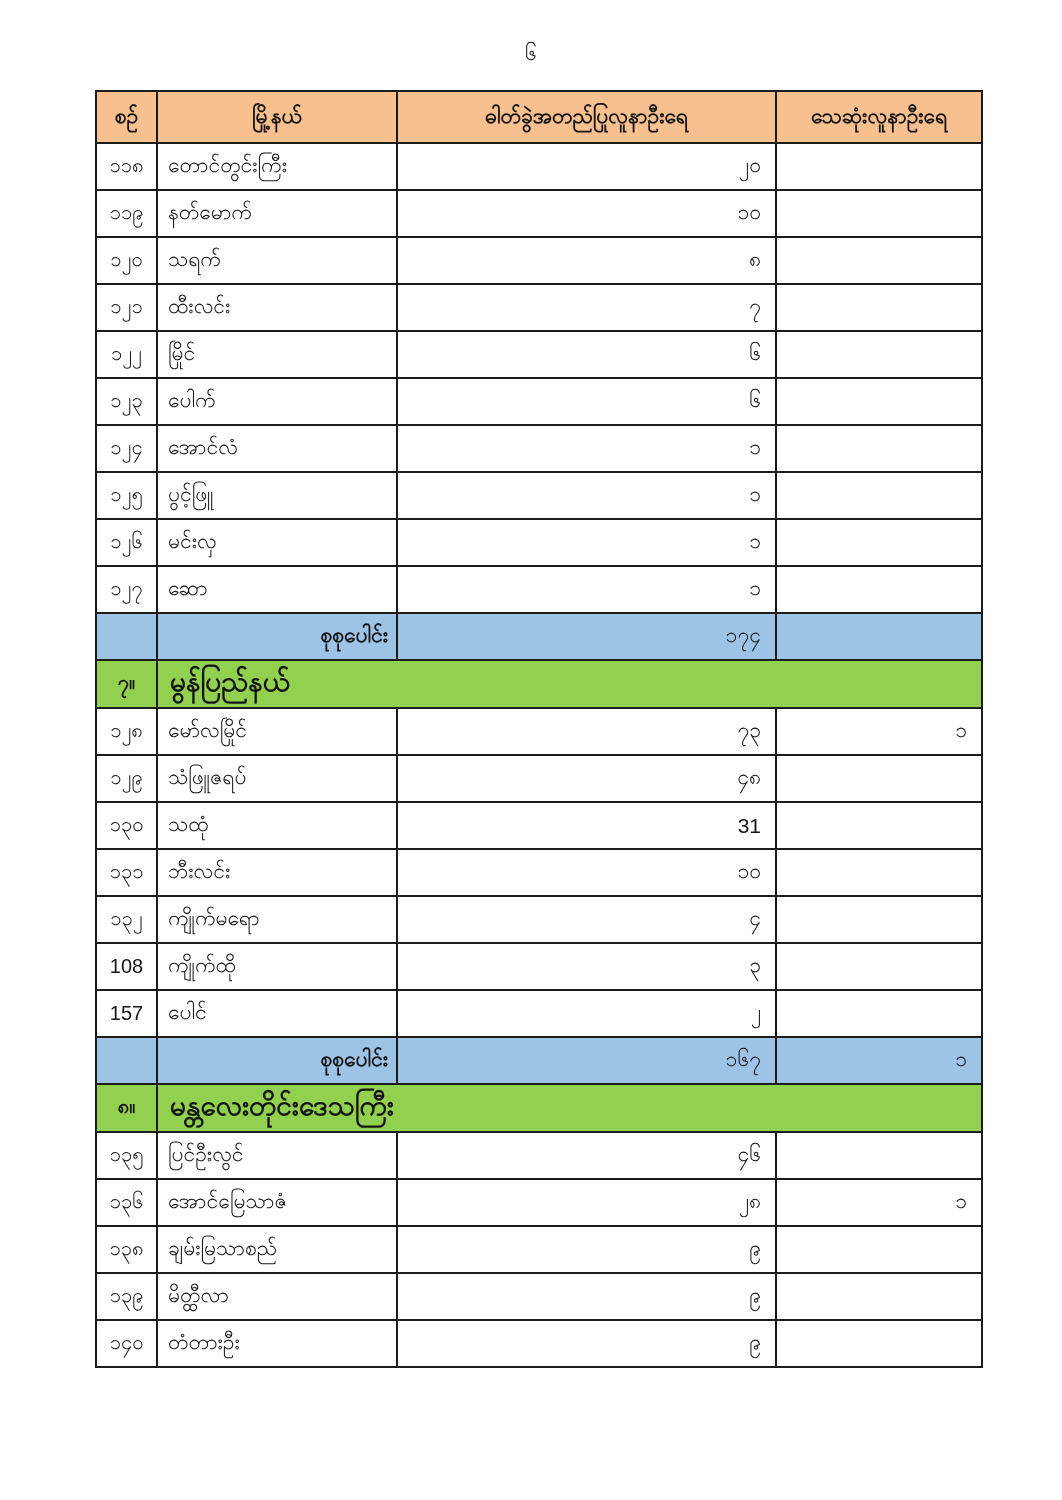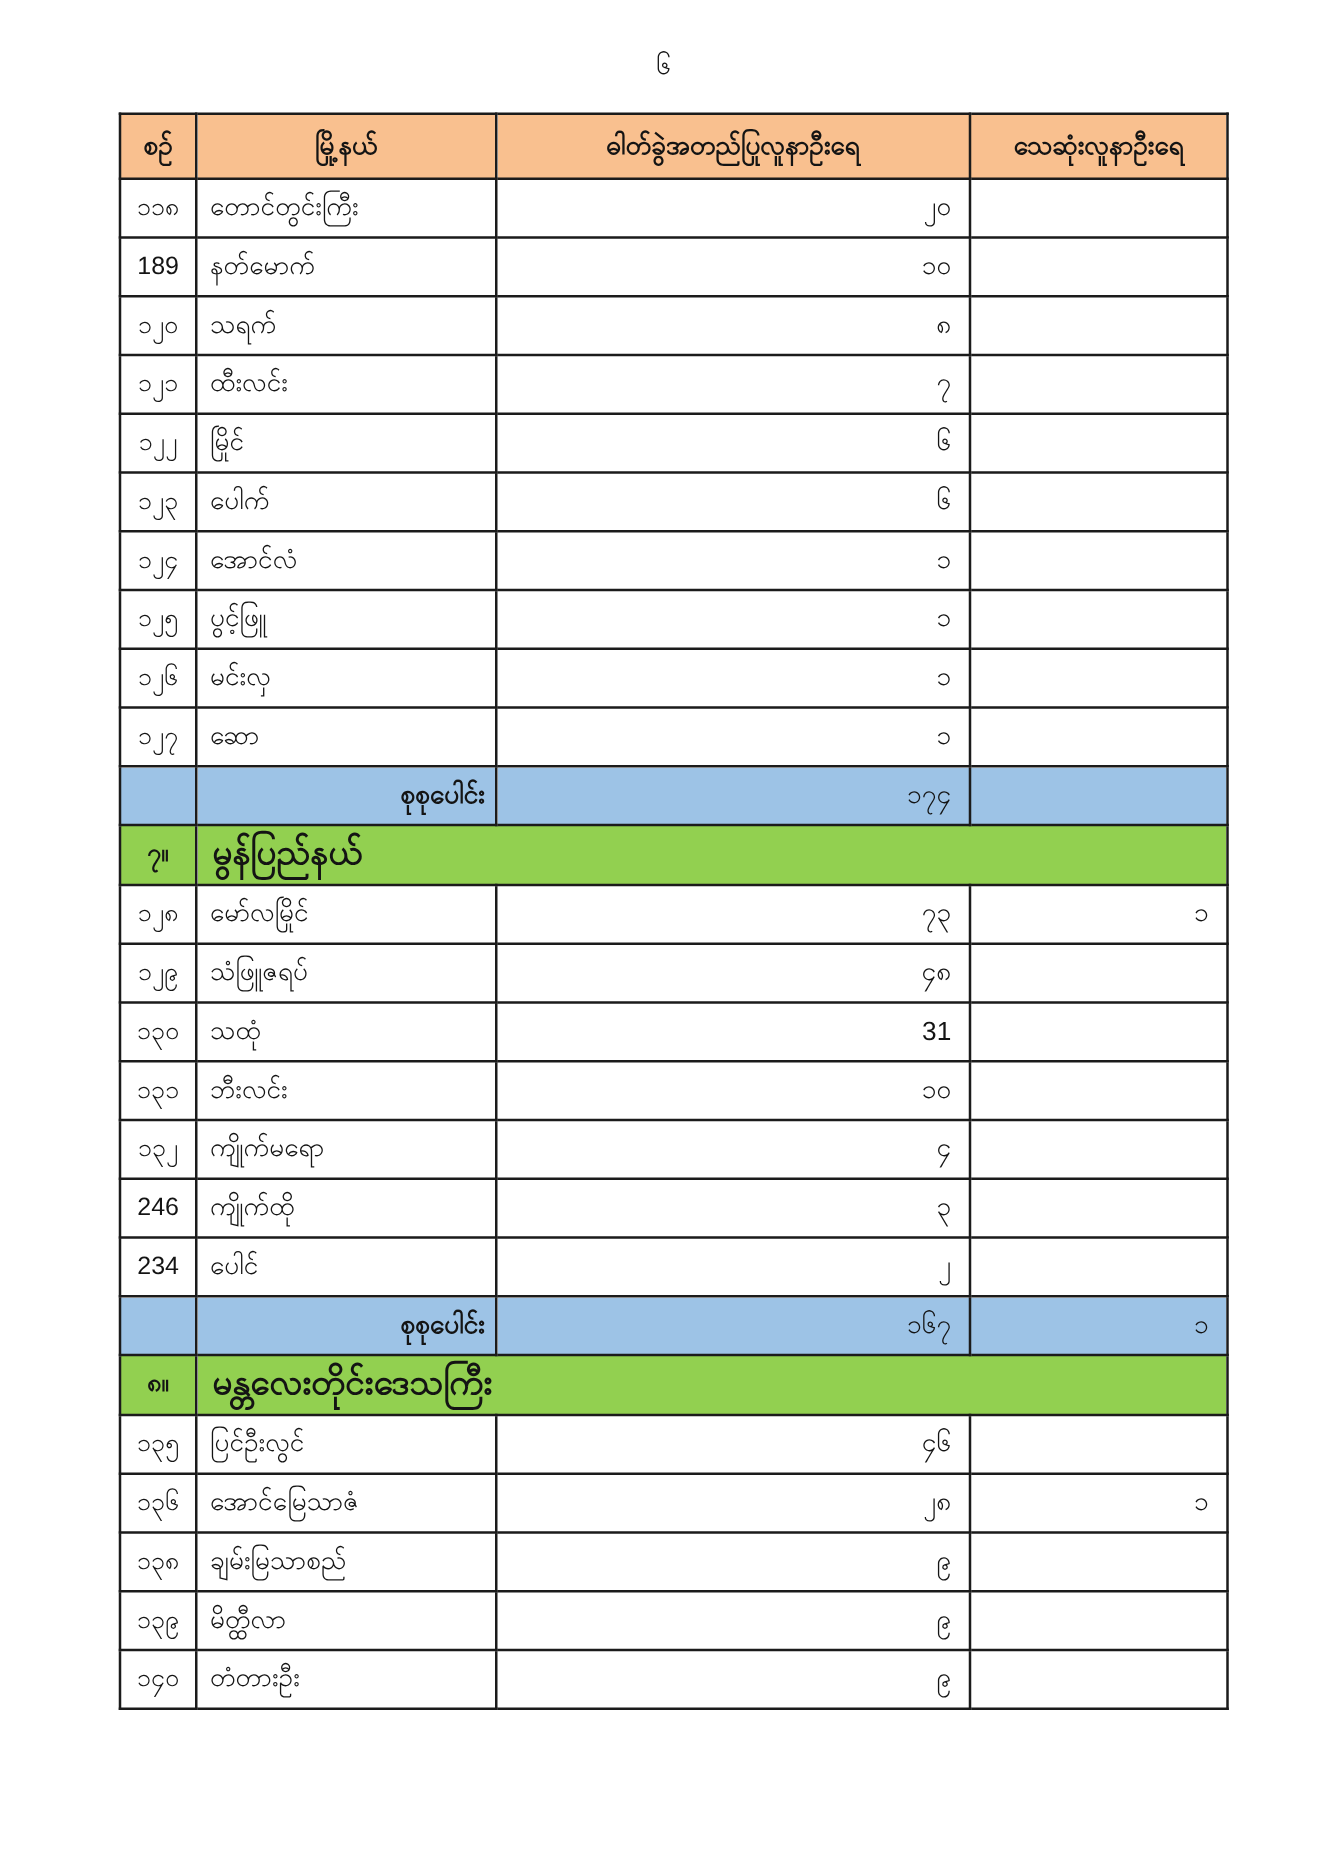--- a/index.html
+++ b/index.html
@@ -58,21 +58,21 @@
       </tr>
     </thead>
     <tbody>
         <tr>
           <td class="c-no">၁၁၈</td>
           <td class="c-town">တောင်တွင်းကြီး</td>
           <td class="c-conf">၂၀</td>
           <td class="c-death"></td>
         </tr>
         <tr>
-          <td class="c-no">189</td>
+          <td class="c-no">၁၁၉</td>
           <td class="c-town">နတ်မောက်</td>
           <td class="c-conf">၁၀</td>
           <td class="c-death"></td>
         </tr>
         <tr>
           <td class="c-no">၁၂၀</td>
           <td class="c-town">သရက်</td>
           <td class="c-conf">၈</td>
           <td class="c-death"></td>
         </tr>
@@ -152,27 +152,27 @@
           <td class="c-conf">၁၀</td>
           <td class="c-death"></td>
         </tr>
         <tr>
           <td class="c-no">၁၃၂</td>
           <td class="c-town">ကျိုက်မရော</td>
           <td class="c-conf">၄</td>
           <td class="c-death"></td>
         </tr>
         <tr>
-          <td class="c-no">246</td>
+          <td class="c-no">108</td>
           <td class="c-town">ကျိုက်ထို</td>
           <td class="c-conf">၃</td>
           <td class="c-death"></td>
         </tr>
         <tr>
-          <td class="c-no">234</td>
+          <td class="c-no">157</td>
           <td class="c-town">ပေါင်</td>
           <td class="c-conf">၂</td>
           <td class="c-death"></td>
         </tr>
         <tr class="total-row">
           <td class="c-no"></td>
           <td class="c-town">စုစုပေါင်း</td>
           <td class="c-conf">၁၆၇</td>
           <td class="c-death">၁</td>
         </tr>

